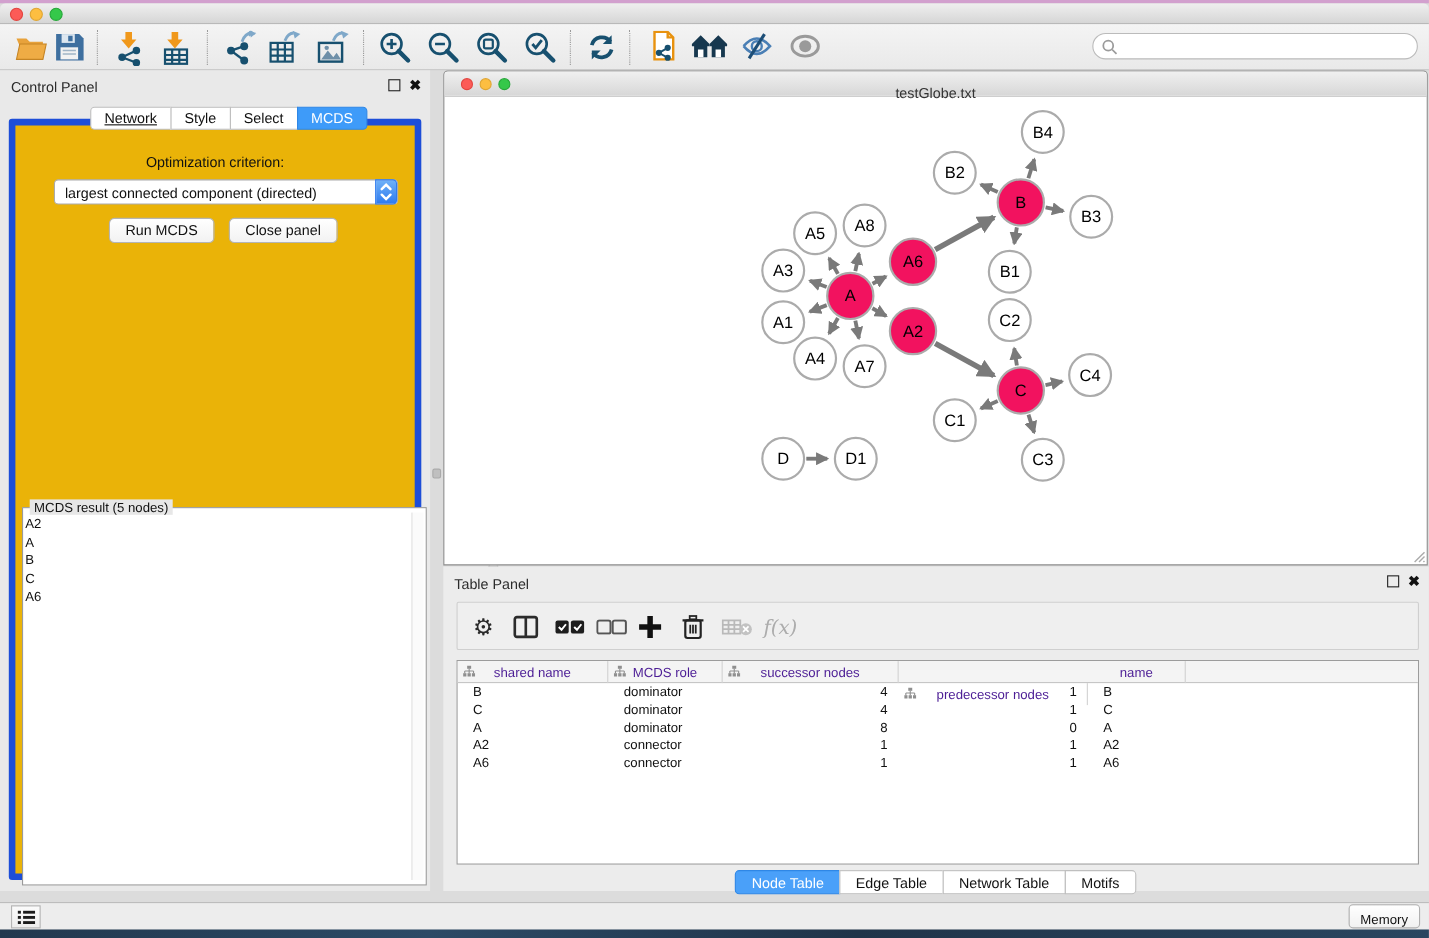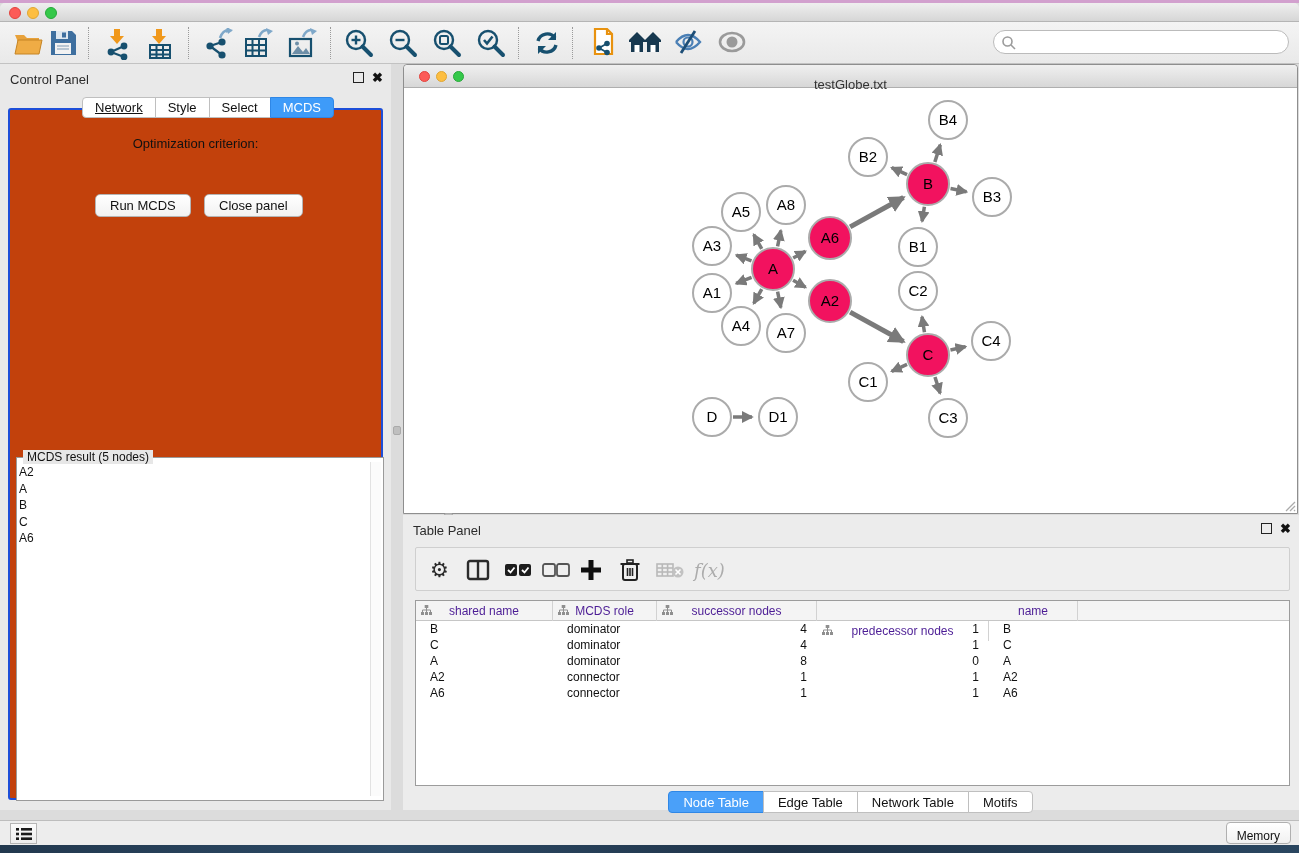--- a/index.html
+++ b/index.html
@@ -61,21 +61,21 @@
   .cp-tab {
     font-size:13px; color:#111; background:#fff; border:1px solid #BFBFBF;
     padding:3px 12px; height:21px; line-height:14px; margin-left:-1px;
   }
   .cp-tab:first-child { border-radius:4px 0 0 4px; margin-left:4px;text-decoration:underline; }
   .cp-tab:last-child { border-radius:0 4px 4px 0; }
   .cp-tab.selected { background:#3E9BF9; color:#fff; border-color:#2F87E6; }
 
   #cp-content {
     position:absolute; left:8px; top:44px; width:375px; height:692px;
-    background:#c2410c; border:2px solid #1d4ed8; border-radius:3px;
+    background:#eab308; border:6px solid #1d4ed8; border-radius:3px;
   }
   #opt-label { position:absolute; left:0; right:0; top:26px; text-align:center; font-size:13px; color:#111; }
   #opt-dropdown {
     position:absolute; left:35px; top:49px; width:313px; height:23px;
     background:#fff; border:1px solid #ABABAB; border-radius:4px;
   }
   #opt-dropdown .val { position:absolute; left:9px; top:4px; font-size:13px; color:#111; white-space:nowrap; }
   #opt-dropdown .stepper {
     position:absolute; right:0; top:-1px; width:20px; height:23px;
     background:linear-gradient(#6FB1F8,#2E7BEF);
@@ -360,20 +360,29 @@
     <div id="cp-tabs">
         <span class="cp-tab">Network</span>
         <span class="cp-tab">Style</span>
         <span class="cp-tab">Select</span>
         <span class="cp-tab selected">MCDS</span>
       </div>
 
     <div id="cp-content">
       <div id="opt-label">Optimization criterion:</div>
 
+      <div id="opt-dropdown">
+        <span class="val">largest connected component (directed)</span>
+        <span class="stepper">
+          <svg width="18" height="21" viewBox="0 0 18 21">
+              <path d="M5 8 l4 -4 4 4" fill="none" stroke="#fff" stroke-width="2.2" stroke-linecap="round"></path>
+              <path d="M5 13 l4 4 4 -4" fill="none" stroke="#fff" stroke-width="2.2" stroke-linecap="round"></path>
+            </svg>
+        </span>
+      </div>
 
       <button id="run-btn" class="cp-button">Run MCDS</button>
       <button id="close-btn" class="cp-button">Close panel</button>
 
       <div id="result-box">
         <span id="result-legend">MCDS result (5 nodes)</span>
         <div id="result-list">
             <div>A2</div>
             <div>A</div>
             <div>B</div>

